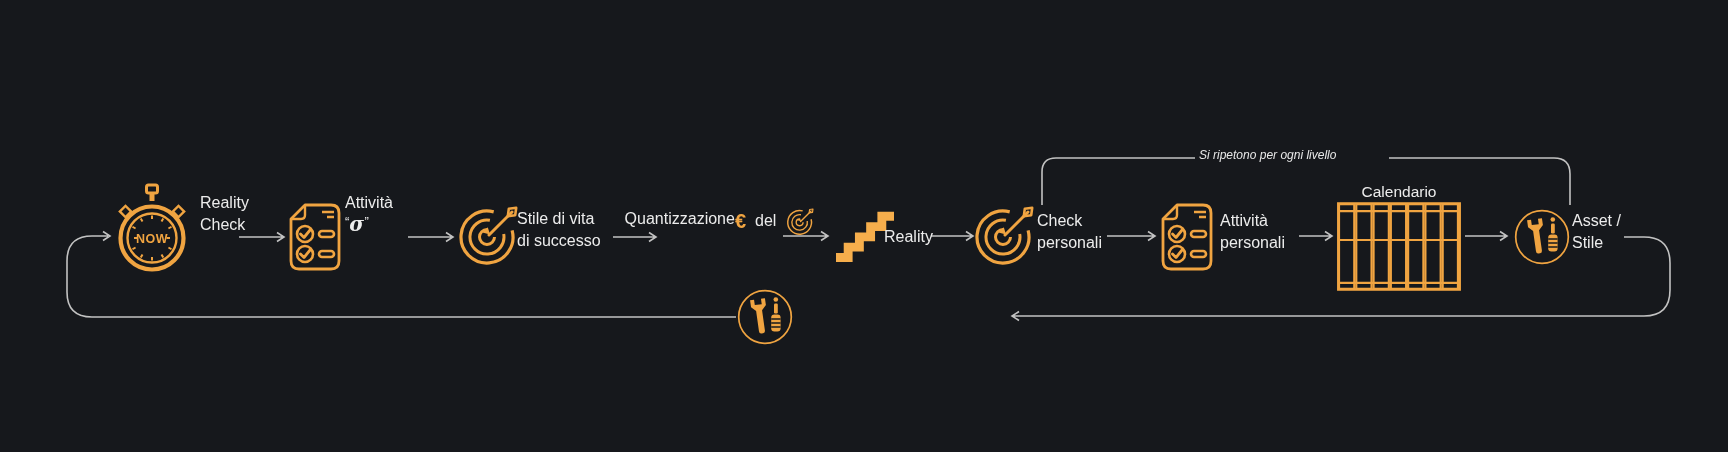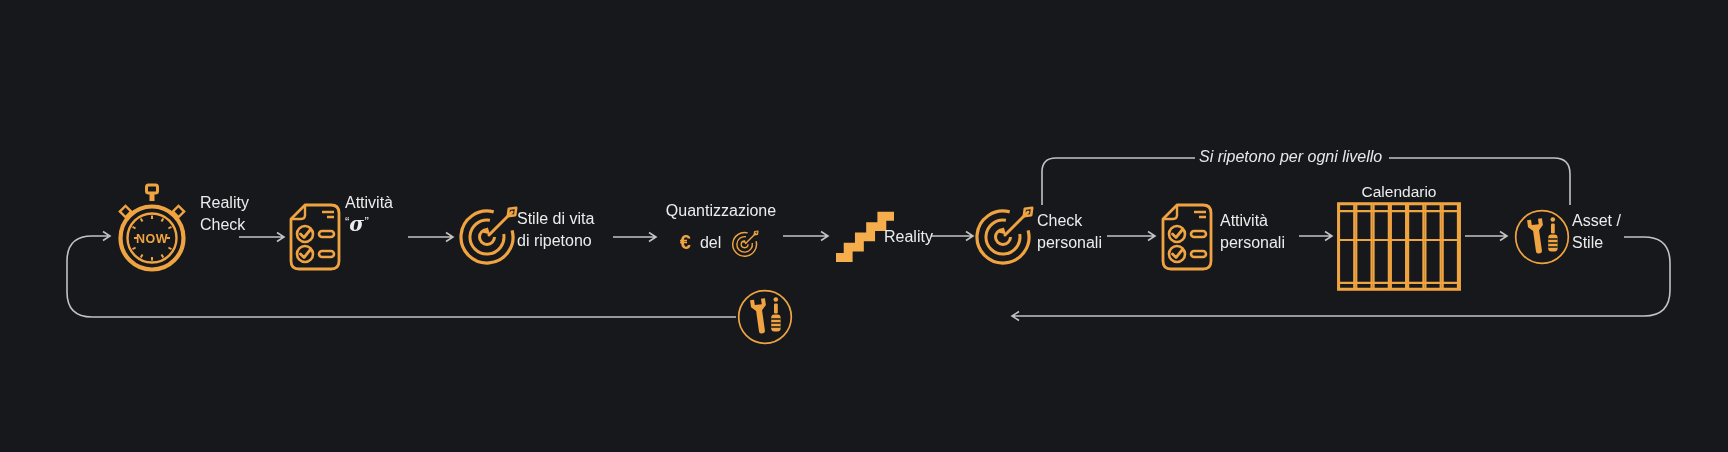--- a/index.html
+++ b/index.html
@@ -12,24 +12,24 @@
     font-family:"Liberation Sans", sans-serif;color:var(--text);overflow:hidden;
   }
   .overlay{position:absolute;left:0;top:0;pointer-events:none;}
   .overlay path{stroke:var(--line);stroke-width:1.6;fill:none;}
   .abs{position:absolute;}
   .lbl{font-size:16px;line-height:21.5px;color:var(--text);white-space:nowrap;}
   .stroke-a{stroke:var(--amber);fill:none;}
   .fill-a{fill:var(--amber);stroke:none;}
   .q{font-size:13px;position:relative;top:-5px;}
   .sigma{font-family:"DejaVu Serif", serif;font-style:italic;font-weight:bold;font-size:20px;letter-spacing:0.5px;}
-  .quant{display:flex;flex-direction:column;align-items:center;width:130px;}
+  .quant{display:flex;flex-direction:row;align-items:center;width:130px;justify-content:center;}
   .quant-row{display:flex;align-items:center;gap:9px;margin-top:5px;}
   .euro{font-size:20px;font-weight:bold;color:var(--amber);}
-  .annot{font-size:16px;font-style:italic;color:#E8E8E8;white-space:nowrap;}
+  .annot{font-size:12px;font-style:italic;color:#E8E8E8;white-space:nowrap;}
   .cal-label{width:124px;text-align:center;font-size:15.5px;}
   .now-txt{font-family:"Liberation Sans", sans-serif;font-size:12.5px;font-weight:bold;fill:var(--amber);letter-spacing:0.5px;}
   .rib{stroke:var(--bg);stroke-width:1.7;}
 </style>
 </head>
 <body>
 
 <div class="canvas">
 
   <svg width="0" height="0" style="position:absolute" aria-hidden="true">
@@ -104,21 +104,21 @@
   <div class="abs lbl" style="left:345px;top:192px">
     <div>Attività</div>
     <div><span class="q">“</span><span class="sigma">σ</span><span class="q">”</span></div>
   </div>
 
   <svg class="abs" style="left:455px;top:199px" width="70" height="70">
     <use href="#target-sym"></use>
   </svg>
   <div class="abs lbl" style="left:517px;top:208px">
     <div>Stile di vita</div>
-    <div>di ripetono</div>
+    <div>di successo</div>
   </div>
 
   <div class="abs quant" style="left:656px;top:200px">
     <div class="lbl">Quantizzazione</div>
     <div class="quant-row">
       <span class="euro">€</span>
       <span class="lbl">del</span>
       <svg width="32" height="32" viewBox="0 0 70 70">
           <use href="#target-sym"></use>
         </svg>

